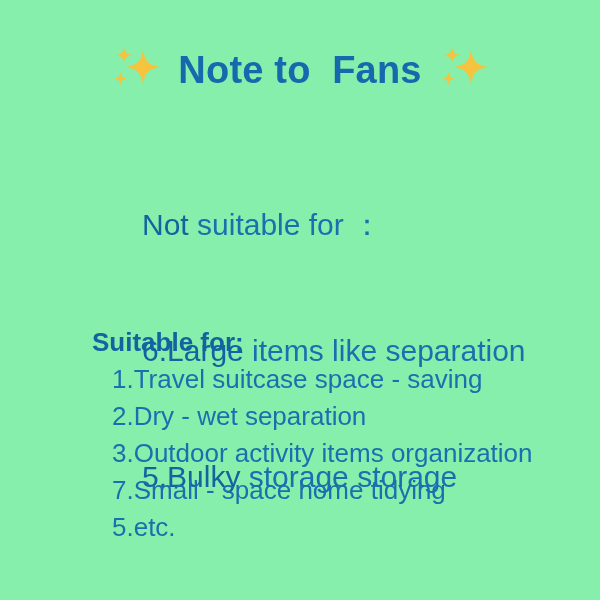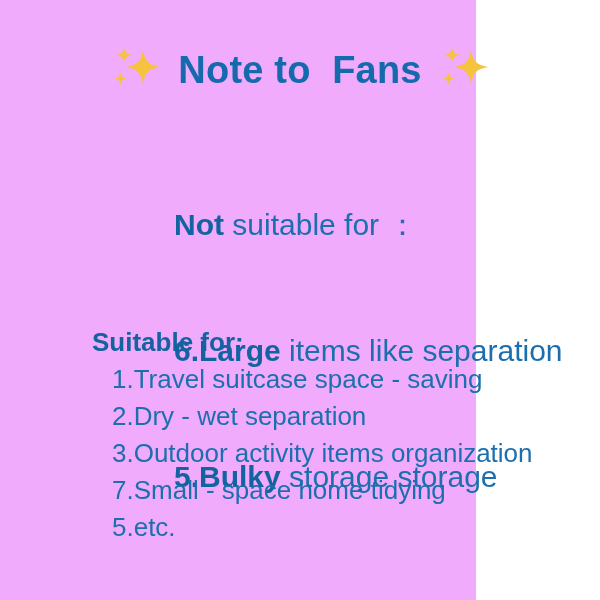--- a/index.html
+++ b/index.html
@@ -10,23 +10,23 @@
     width: 600px;
     height: 600px;
     background: #ffffff;
     font-family: "Liberation Sans", sans-serif;
     overflow: hidden;
     position: relative;
   }
 
   #page {
     position: relative;
-    width: 476px;
+    width: 600px;
     height: 600px;
-    background: #f0abfc;
+    background: #86efac;
   }
 
   
   .title-row {
     position: absolute;
     top: 44px;
     left: 0;
     width: 600px;
     display: flex;
     align-items: center;
@@ -55,23 +55,22 @@
     top: 162px;
     width: 500px;
   }
   .block-not .line {
     font-size: 30px;
     line-height: 42px;
     color: #1b6fae;
     white-space: pre;
   }
   .block-not .line b {
-    font-weight: bold;
+    font-weight: normal;
     color: #12639f;
-    margin-left: 32px;
   }
 
   
   .block-yes {
     position: absolute;
     left: 92px;
     top: 324px;
     width: 500px;
   }
   .block-yes .heading {

